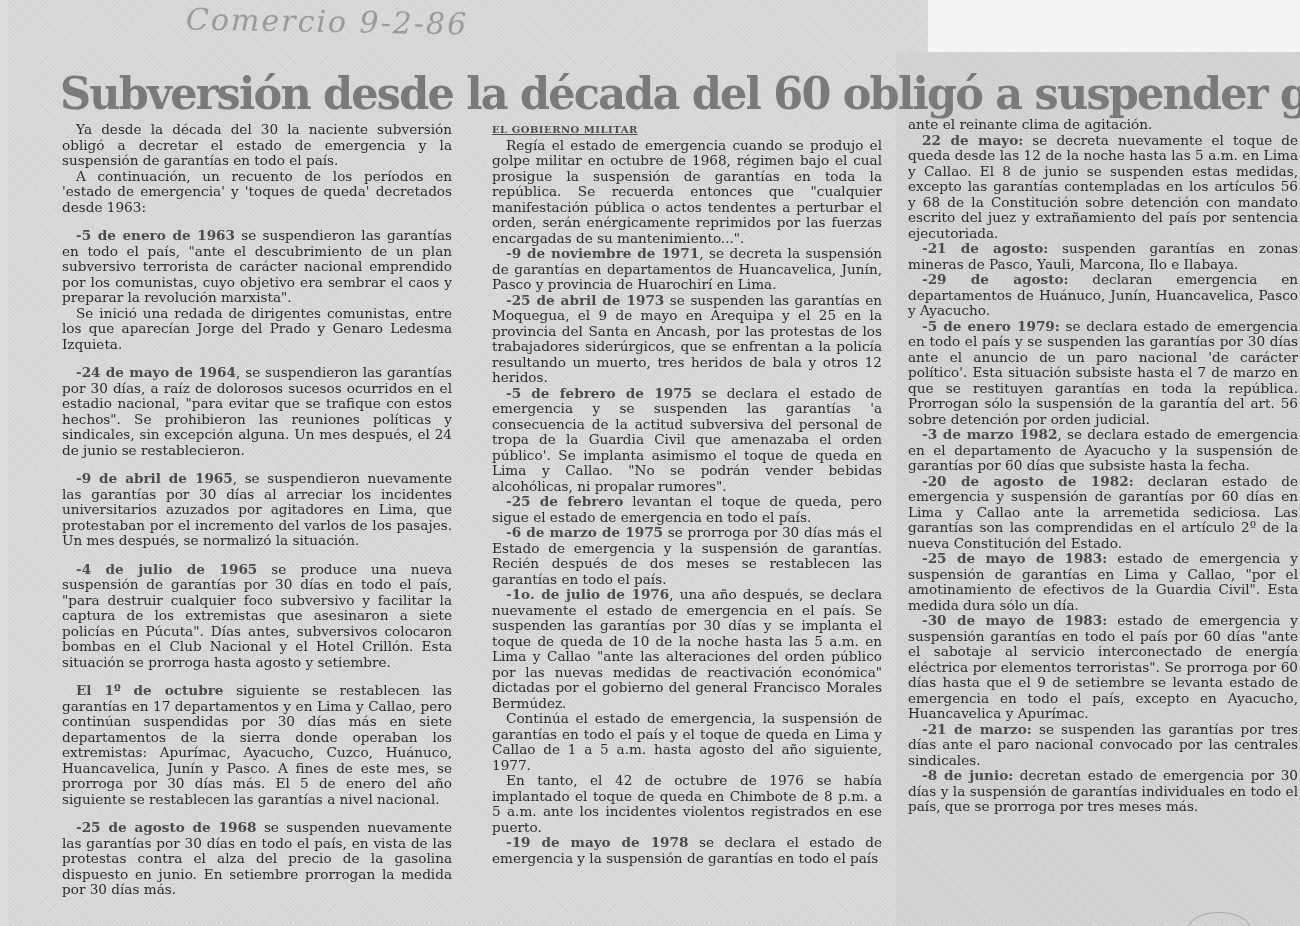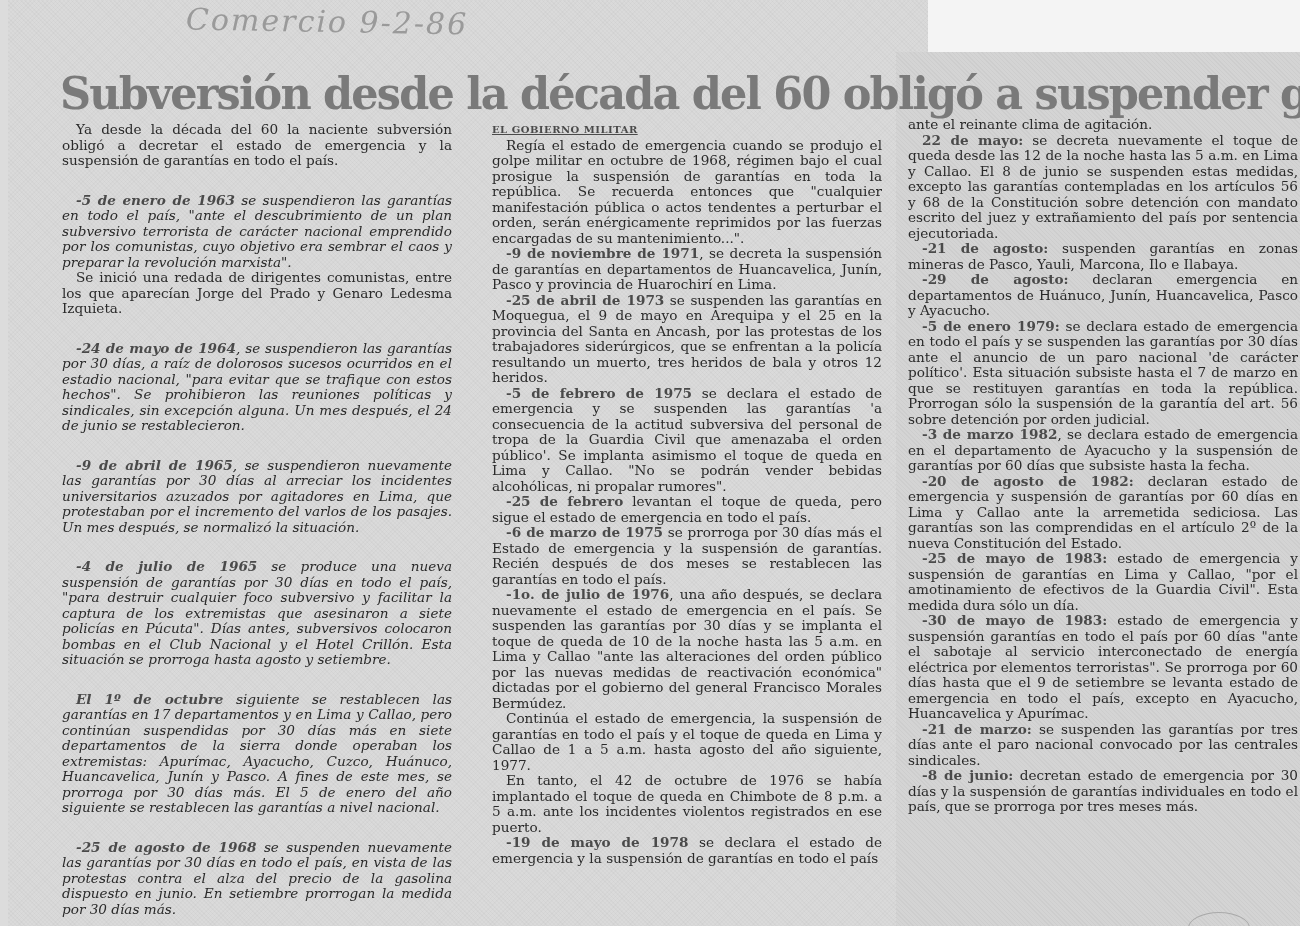--- a/index.html
+++ b/index.html
@@ -43,21 +43,21 @@
   .col {
     position: absolute; top: 122px;
     font-size: 13.6px; line-height: 15.5px;
     text-align: justify;
     hyphens: manual;
   }
   .col1 { left: 54px; width: 390px; }
   .col2 { left: 484px; width: 390px; }
   .col3 { left: 900px; width: 390px; top: 117px; }
   .col p { margin: 0; text-indent: 14px; }
-  .col p.gap { margin-top: 24px; font-style: italic; }
+  .col p.gap { margin-top: 13px; }
   .col b { font-weight: bold; color: #4a4a4a; }
   .subhead {
     font-family: "DejaVu Serif", serif; font-weight: bold;
     font-size: 10px; letter-spacing: 0.5px; color: #4a4a4a;
     margin: 0 0 14px 0; text-indent: 0 !important; text-decoration: underline;
   }
   .page-curl {
     position: absolute; left: 1180px; top: 912px; width: 60px; height: 30px;
     border: 1px solid #aaa; border-radius: 50%;
   }
@@ -66,21 +66,22 @@
 <body>
 
 <div class="clip">
   <div class="upper-right-blank"></div>
   <div class="right-paper"></div>
 
   <div class="handwritten">Comercio 9-2-86</div>
   <div class="headline">Subversión desde la década del 60 obligó a suspender garantías</div>
 
   <div class="col col1">
-      <p>Ya desde la década del 60 la naciente subversión obligó a decretar el estado de emergencia y la suspensión de garantías en todo el país.</p>
+      <p>Ya desde la década del 30 la naciente subversión obligó a decretar el estado de emergencia y la suspensión de garantías en todo el país.</p>
+      <p>A continuación, un recuento de los períodos en 'estado de emergencia' y 'toques de queda' decretados desde 1963:</p>
       <p class="gap"><b>-5 de enero de 1963</b> se suspendieron las garantías en todo el país, "ante el descubrimiento de un plan subversivo terrorista de carácter nacional emprendido por los comunistas, cuyo objetivo era sembrar el caos y preparar la revolución marxista".</p>
       <p>Se inició una redada de dirigentes comunistas, entre los que aparecían Jorge del Prado y Genaro Ledesma Izquieta.</p>
       <p class="gap"><b>-24 de mayo de 1964</b>, se suspendieron las garantías por 30 días, a raíz de dolorosos sucesos ocurridos en el estadio nacional, "para evitar que se trafique con estos hechos". Se prohibieron las reuniones políticas y sindicales, sin excepción alguna. Un mes después, el 24 de junio se restablecieron.</p>
       <p class="gap"><b>-9 de abril de 1965</b>, se suspendieron nuevamente las garantías por 30 días al arreciar los incidentes universitarios azuzados por agitadores en Lima, que protestaban por el incremento del varlos de los pasajes. Un mes después, se normalizó la situación.</p>
       <p class="gap"><b>-4 de julio de 1965</b> se produce una nueva suspensión de garantías por 30 días en todo el país, "para destruir cualquier foco subversivo y facilitar la captura de los extremistas que asesinaron a siete policías en Púcuta". Días antes, subversivos colocaron bombas en el Club Nacional y el Hotel Crillón. Esta situación se prorroga hasta agosto y setiembre.</p>
       <p class="gap"><b>El 1º de octubre</b> siguiente se restablecen las garantías en 17 departamentos y en Lima y Callao, pero continúan suspendidas por 30 días más en siete departamentos de la sierra donde operaban los extremistas: Apurímac, Ayacucho, Cuzco, Huánuco, Huancavelica, Junín y Pasco. A fines de este mes, se prorroga por 30 días más. El 5 de enero del año siguiente se restablecen las garantías a nivel nacional.</p>
       <p class="gap"><b>-25 de agosto de 1968</b> se suspenden nuevamente las garantías por 30 días en todo el país, en vista de las protestas contra el alza del precio de la gasolina dispuesto en junio. En setiembre prorrogan la medida por 30 días más.</p>
     </div>
 
   <div class="col col2">

